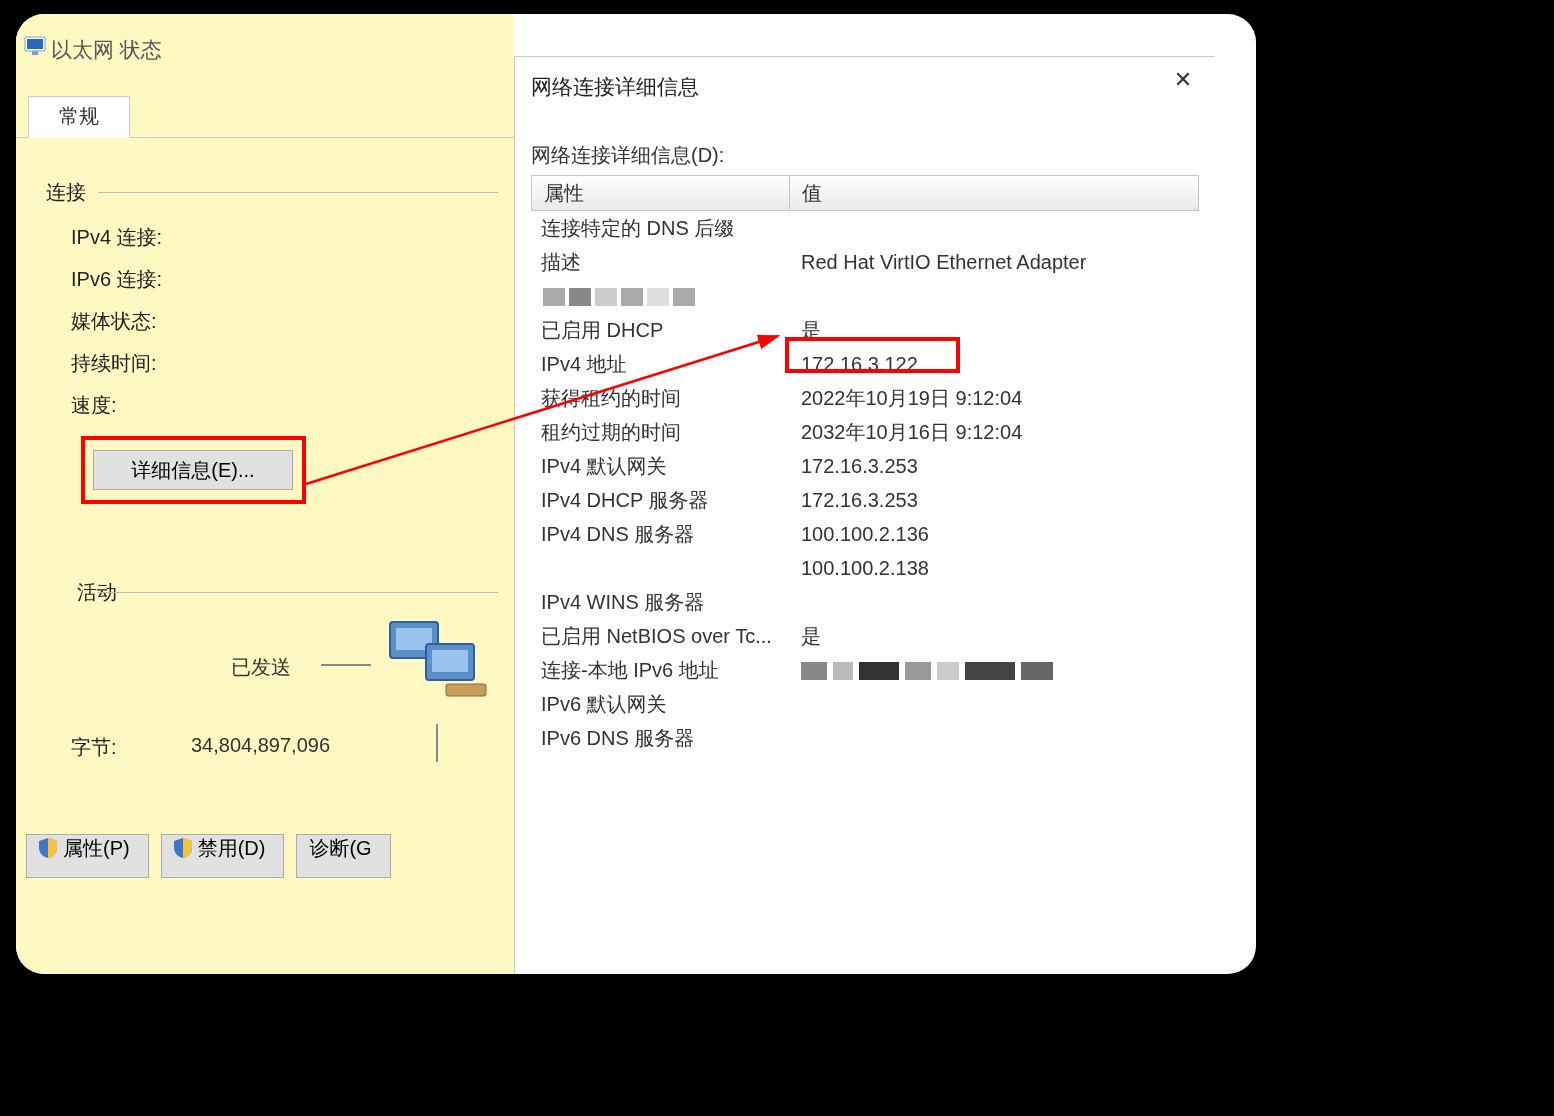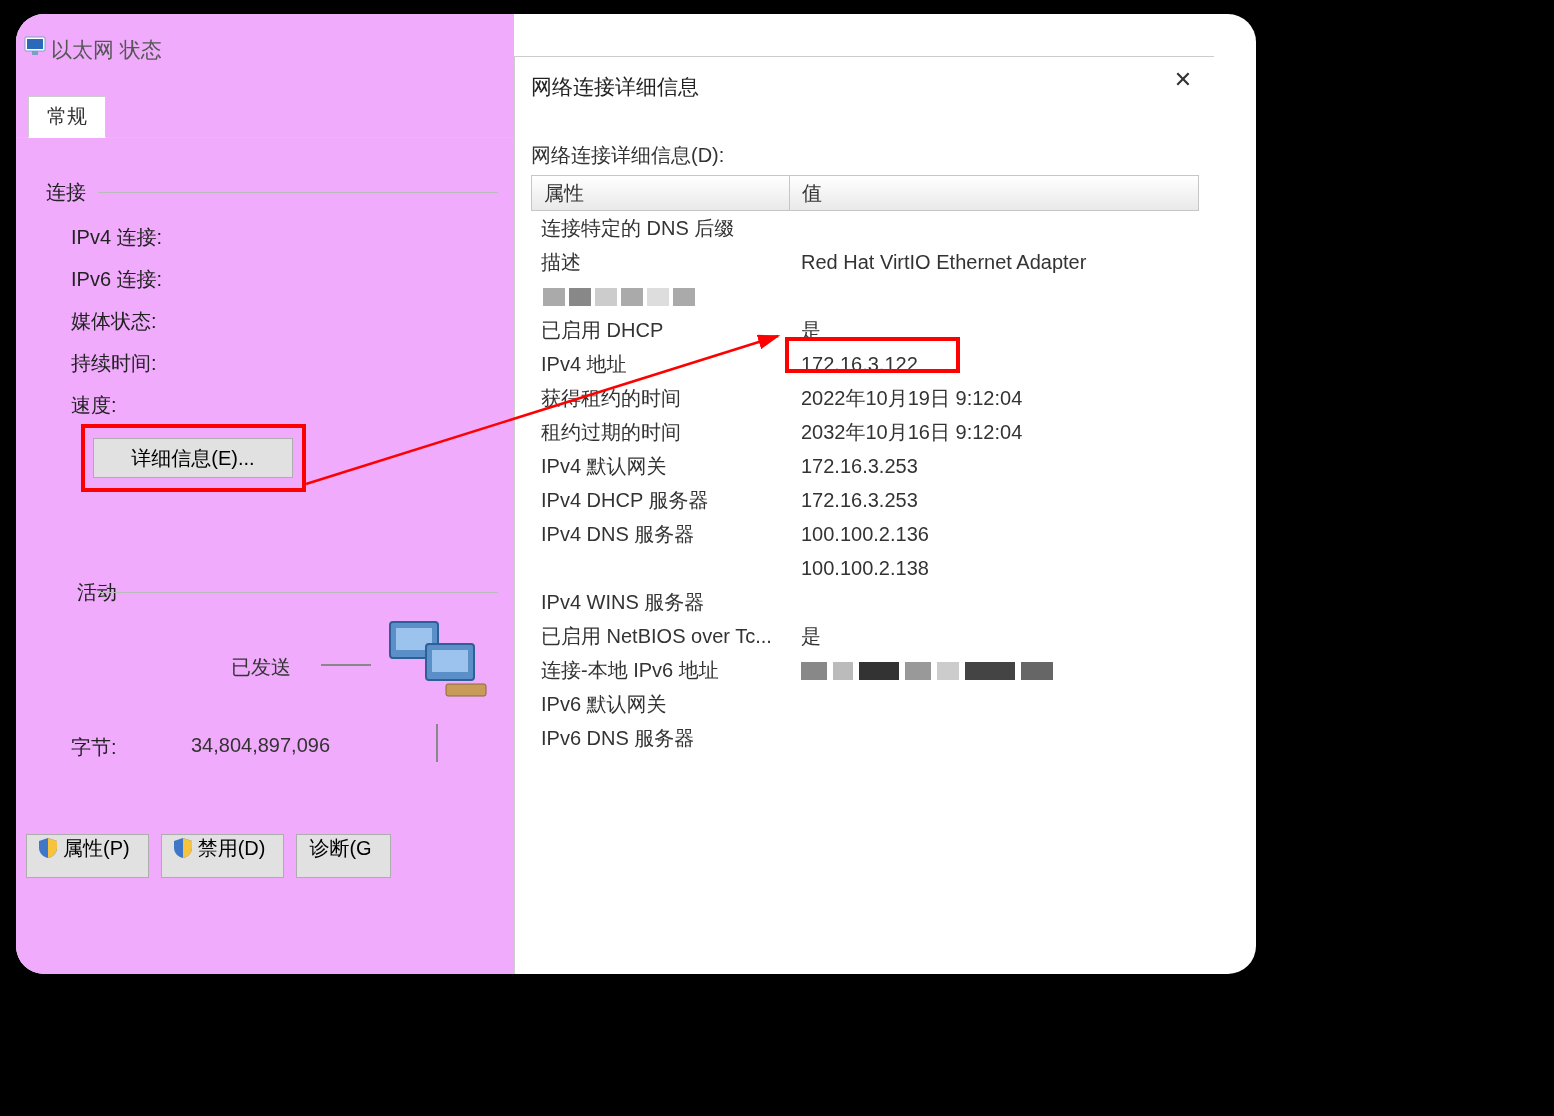--- a/index.html
+++ b/index.html
@@ -28,21 +28,21 @@
       box-shadow: 0 10px 30px rgba(0,0,0,0.5);
       overflow: hidden;
     }
     
     .status-window {
       position: absolute;
       left: 0;
       top: 0;
       width: 498px;
       height: 960px;
-      background: #f0abfc;
+      background: #fef9c3;
     }
     .status-title {
       position: absolute;
       left: 35px;
       top: 22px;
       font-size: 21px;
       color: #555;
     }
     .net-icon {
       position: absolute;
@@ -60,42 +60,42 @@
       border-bottom: 1px solid #ccc;
     }
     .tab {
       position: absolute;
       left: 12px;
       top: 0;
       height: 42px;
       border: 1px solid #ccc;
       border-bottom: 1px solid #fff;
       background: #fff;
-      padding: 6px 18px 0;
+      padding: 6px 30px 0;
       font-size: 20px;
     }
     .section-label {
       position: absolute;
       font-size: 20px;
       color: #222;
     }
     .section-line {
       position: absolute;
       height: 1px;
       background: #bbb;
     }
     .field-label {
       position: absolute;
       font-size: 20px;
       color: #222;
     }
     .details-btn-wrap {
       position: absolute;
       left: 65px;
-      top: 410px;
+      top: 422px;
       width: 225px;
       height: 68px;
       padding-left: 24px;
     }
     .details-btn {
       width: 200px;
       height: 40px;
       background: #e1e1e1;
       border: 1px solid #adadad;
       font-size: 20px;

